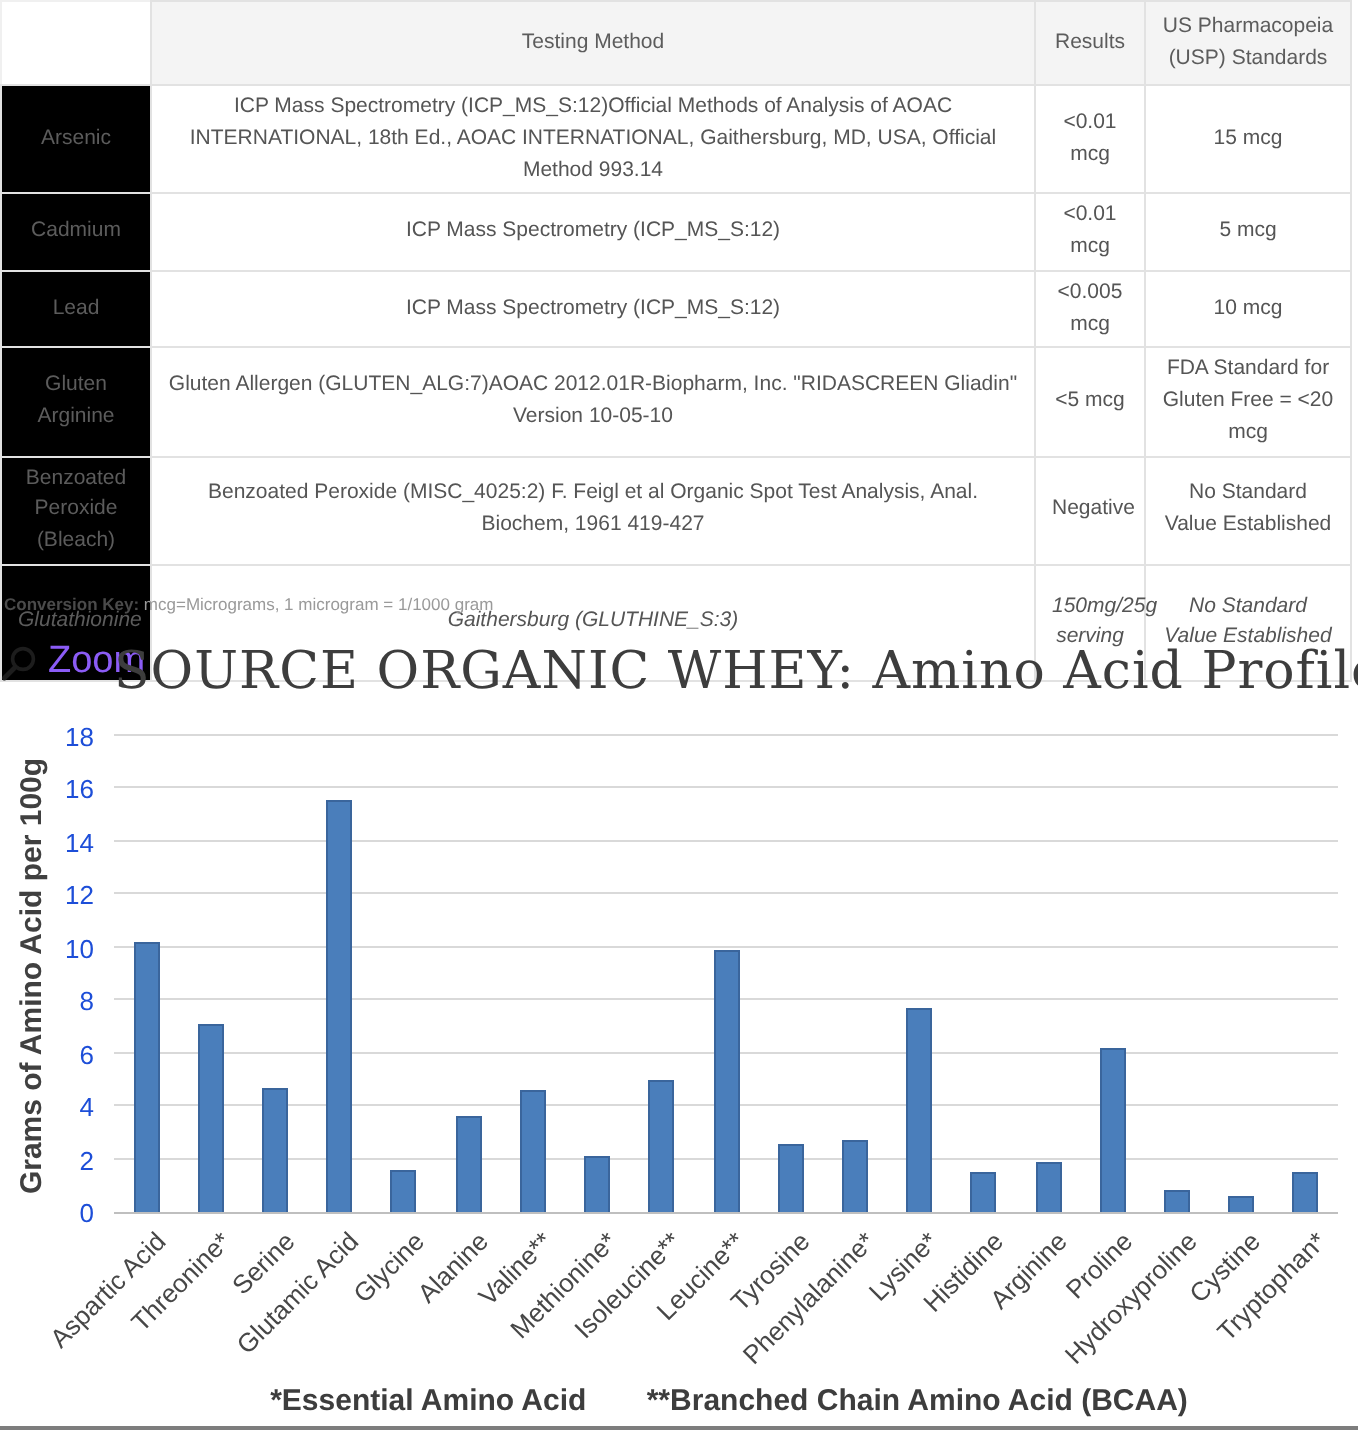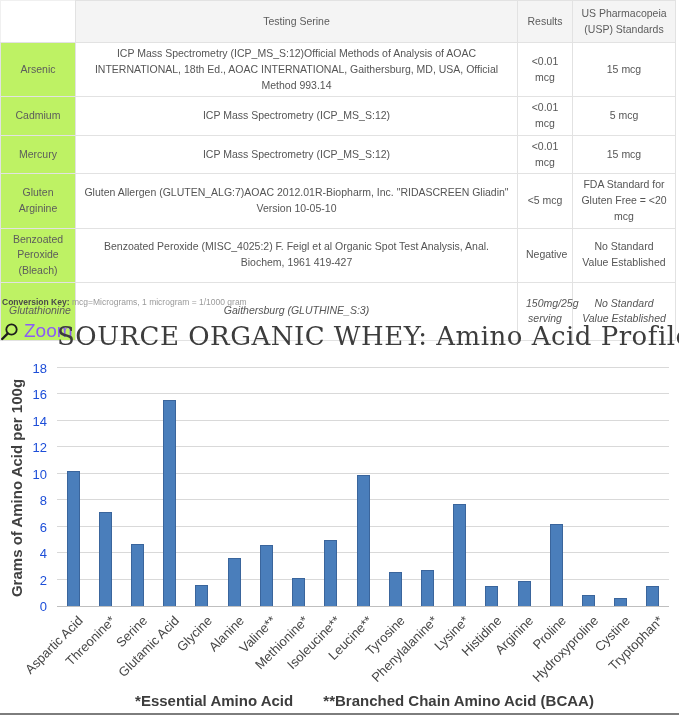--- a/index.html
+++ b/index.html
@@ -16,21 +16,21 @@
     border-collapse:collapse; table-layout:fixed;
     width:675px; position:absolute; top:0; left:0;
     font-size:10.5px; color:#555; line-height:1.5;
   }
   table.results th, table.results td {
     border:1px solid #e2e2e2; text-align:center; vertical-align:middle;
     padding:3px 8px; font-weight:normal;
   }
   table.results thead th { background:#f4f4f4; color:#5c5c5c; height:42px; }
   table.results thead th.corner { background:#ffffff; border-top-color:#f0f0f0; border-left-color:#f0f0f0; }
-  table.results tbody th { background:#bef264; color:#5c5c5c; }
+  table.results tbody th { background:#000000; color:#5c5c5c; }
   table.results tbody td { background:#ffffff; }
   table.results tbody tr:nth-child(1) { height:38px; }
   table.results tbody tr:nth-child(2) { height:28px;margin-top:28px; }
   table.results tbody tr:nth-child(3) { height:27px; }
   table.results tbody tr:nth-child(4) { height:28px; }
   table.results tbody tr:nth-child(5) { height:35px; }
   table.results tbody tr:nth-child(6) { height:58px;font-style:italic; }
   table.results tbody tr:nth-child(7) { height:39px; }
 
   .conversion {
@@ -94,43 +94,43 @@
   <table class="results">
     <colgroup>
       <col style="width:75px">
         <col style="width:442px">
         <col style="width:55px">
         <col style="width:103px">
     </colgroup>
     <thead>
       <tr>
         <th class="corner"></th>
-        <th>Testing Serine</th>
+        <th>Testing Method</th>
         <th>Results</th>
         <th>US Pharmacopeia (USP) Standards</th>
       </tr>
     </thead>
     <tbody id="tbody">
         <tr>
           <th>Arsenic</th>
           <td>ICP Mass Spectrometry (ICP_MS_S:12)Official Methods of Analysis of AOAC INTERNATIONAL, 18th Ed., AOAC INTERNATIONAL, Gaithersburg, MD, USA, Official Method 993.14</td>
           <td>&lt;0.01 mcg</td>
           <td>15 mcg</td>
         </tr>
         <tr>
           <th>Cadmium</th>
           <td>ICP Mass Spectrometry (ICP_MS_S:12)</td>
           <td>&lt;0.01 mcg</td>
           <td>5 mcg</td>
         </tr>
         <tr>
-          <th>Mercury</th>
+          <th>Lead</th>
           <td>ICP Mass Spectrometry (ICP_MS_S:12)</td>
-          <td>&lt;0.01 mcg</td>
-          <td>15 mcg</td>
+          <td>&lt;0.005 mcg</td>
+          <td>10 mcg</td>
         </tr>
         <tr>
           <th>Gluten Arginine</th>
           <td>Gluten Allergen (GLUTEN_ALG:7)AOAC 2012.01R-Biopharm, Inc. "RIDASCREEN Gliadin" Version 10-05-10</td>
           <td>&lt;5 mcg</td>
           <td>FDA Standard for Gluten Free = &lt;20 mcg</td>
         </tr>
         <tr>
           <th>Benzoated Peroxide (Bleach)</th>
           <td>Benzoated Peroxide (MISC_4025:2) F. Feigl et al Organic Spot Test Analysis, Anal. Biochem, 1961 419-427</td>

